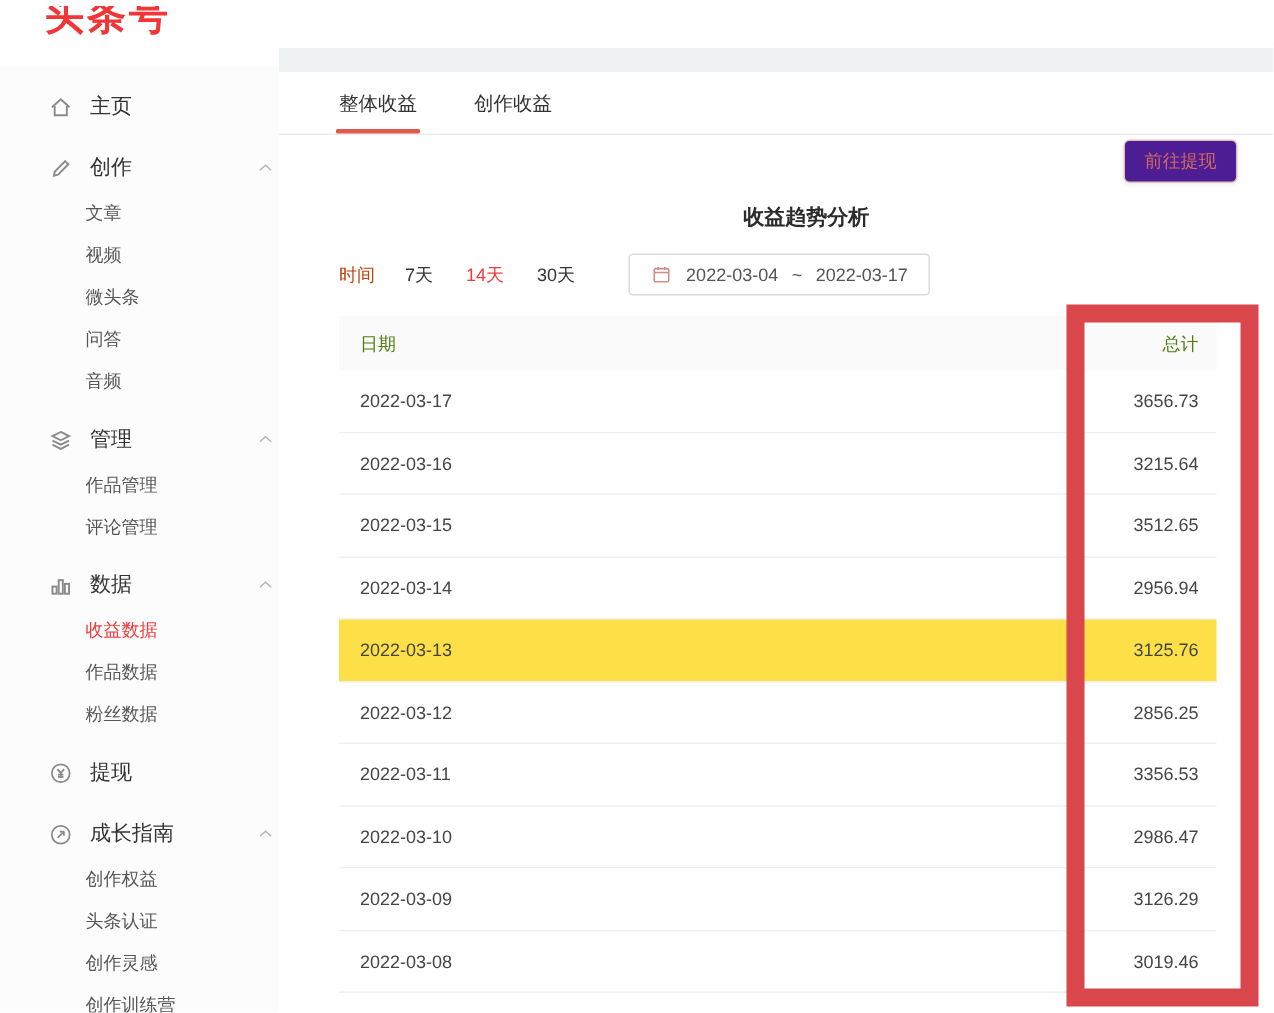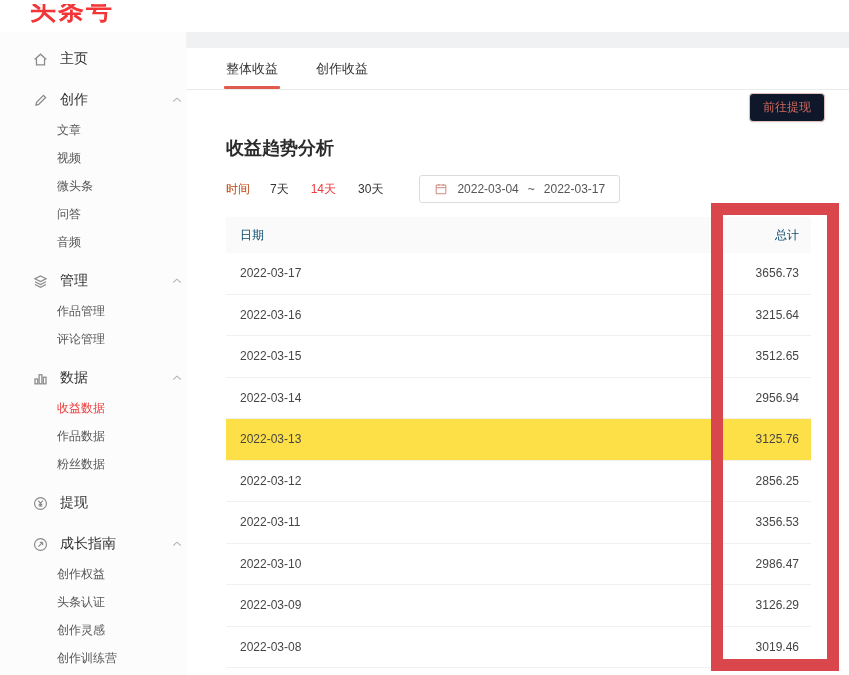--- a/index.html
+++ b/index.html
@@ -17,21 +17,21 @@
     background:#ffffff; overflow:hidden; z-index:3;
   }
   .logo {
     position:absolute; left:30px; top:-11px;
     font-size:26px; font-weight:800; letter-spacing:2px;
     color:#f23537;
   }
 
   
   .sidebar {
-    position:absolute; top:32px; left:0; bottom:0; width:214px;
+    position:absolute; top:44px; left:0; bottom:0; width:214px;
     background:#fcfcfc; border-right:1px solid #ececec;
     padding-top:13px;
   }
   .side-item {
     display:flex; align-items:center; height:28px; margin-top:10px;
     padding-left:32px; font-size:14px; color:#333; position:relative;
     cursor:pointer;
   }
   .side-item:first-child { margin-top:0; }
   .side-item .ico { width:17px; height:17px; margin-right:11px; color:#8a8a8a; flex:0 0 auto; display:flex; align-items:center; }
@@ -57,44 +57,44 @@
   }
   .tab .underline { display:none; }
   .tab.active .underline {
     display:block; position:absolute; left:-2px; right:-2px; bottom:0;
     height:3px; background:#e05a4e; border-radius:1px;
   }
 
   .toolbar { height:30px; position:relative; }
   .withdraw-btn {
     position:absolute; right:24px; top:3px;
-    background:#0f172a; border:1px solid #e0c2bb; border-radius:4px;
+    background:#4c1d95; border:1px solid #e0c2bb; border-radius:4px;
     color:#cf6a5d; font-size:12px; padding:5px 13px; cursor:pointer;
     box-shadow:0 1px 3px rgba(0,0,0,.07);
     font-family:inherit;
   }
 
-  .section-title { margin:16px 0 0 40px; font-size:18px; font-weight:600; color:#2b2b2b; }
+  .section-title { margin:16px 0 0 40px; font-size:14px; font-weight:600; color:#2b2b2b;text-align:center; }
 
   .filter-row { display:flex; align-items:center; margin:15px 0 0 40px; font-size:12px; }
   .filter-label { color:#c2410c; margin-right:20px; }
   .filter-opt { color:#333; margin-right:22px; cursor:pointer; }
   .filter-opt.selected { color:#ee3b3b; }
   .date-box {
     display:flex; align-items:center; gap:9px; margin-left:14px;
     border:1px solid #dcdcdc; border-radius:3px; background:#fff;
     padding:6px 14px; color:#555; cursor:pointer;text-align:center;
   }
   .date-box .cal { width:14px; height:14px; color:#d08d83; display:flex; }
 
   
   .table { margin:14px 0 0 40px; width:585px; }
   .thead {
     display:flex; align-items:center; height:36px;
-    background:#fafafa; font-size:12px; color:#0c4a6e;
+    background:#fafafa; font-size:12px; color:#4d7c0f;
   }
   .th-date { flex:1; padding-left:14px; }
   .th-total { width:170px; text-align:right; padding-right:12px; }
   .trow {
     display:flex; align-items:center; height:41.5px;
     border-bottom:1px solid #f0f0f0; font-size:12px; color:#454545;
     background:#fff;
   }
   .trow.hovered { background:#fde047; }
   .td-date { flex:1; padding-left:14px; }

